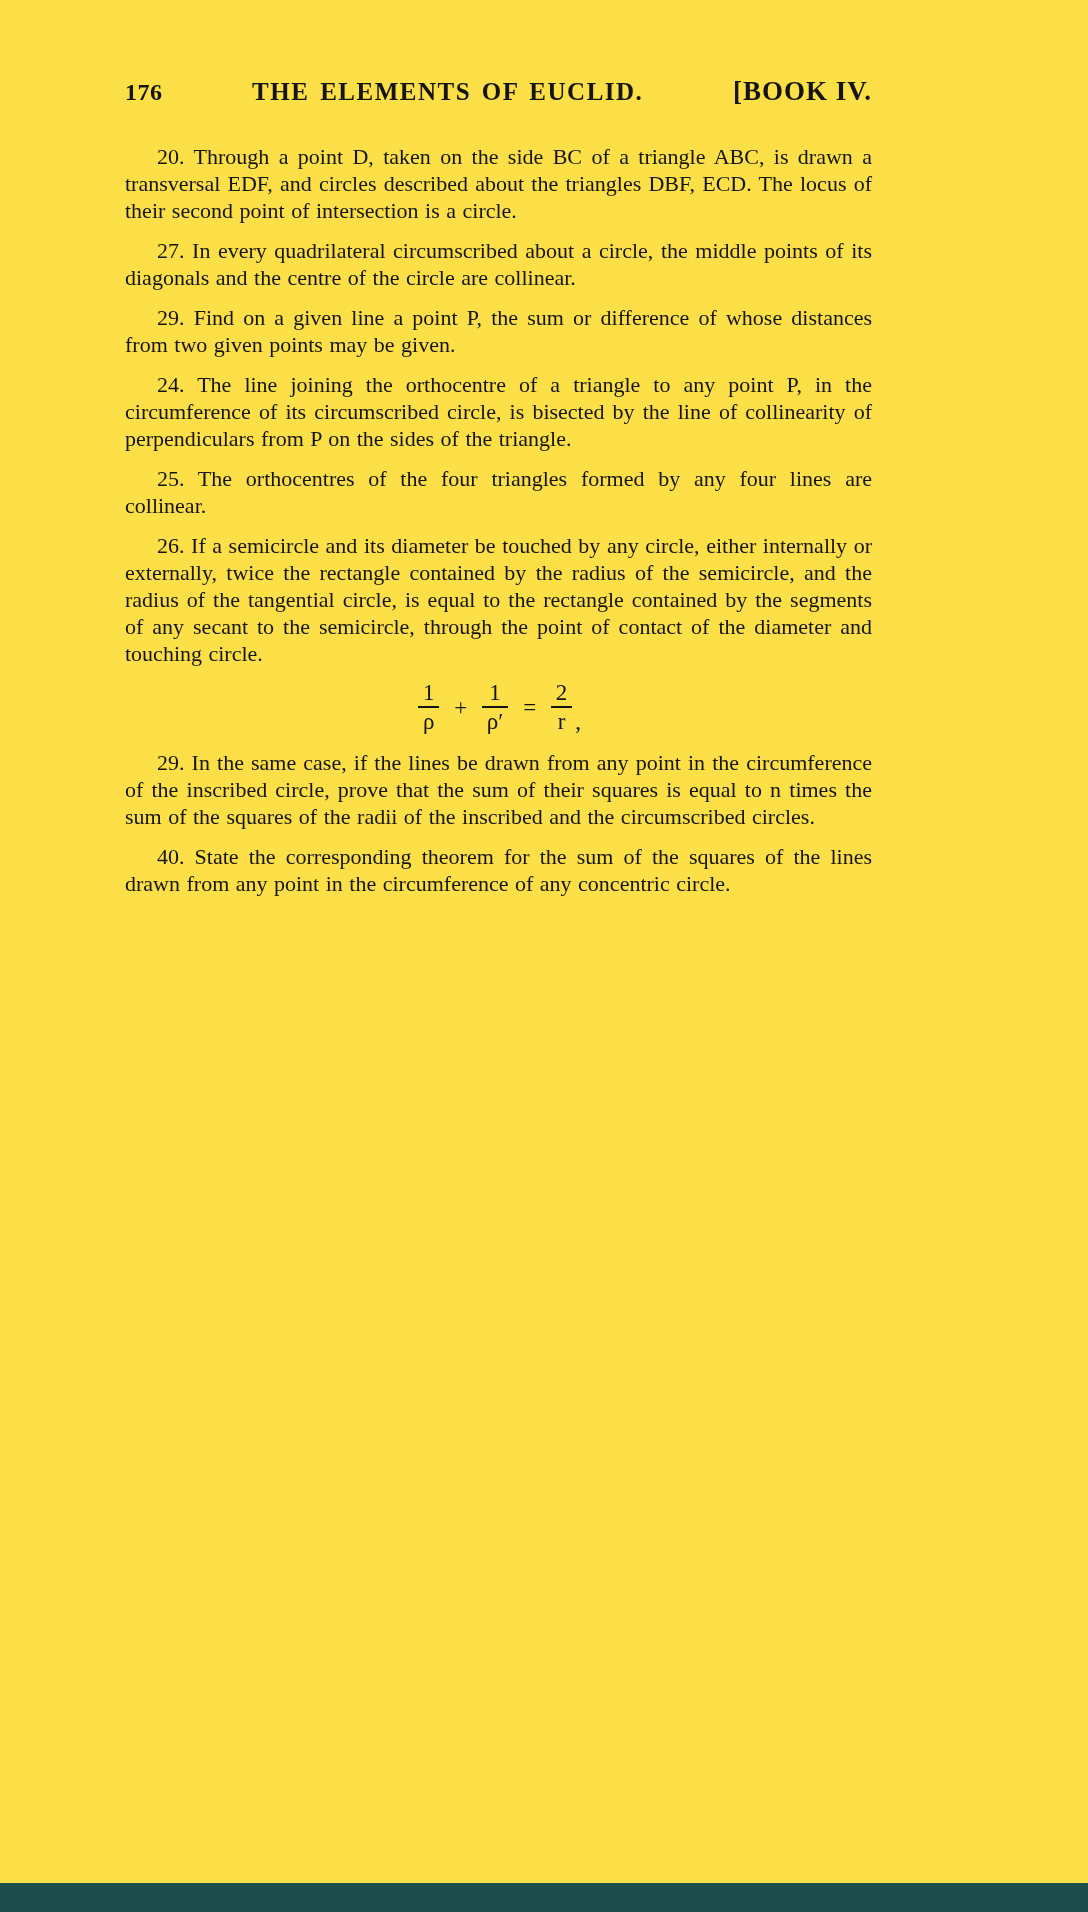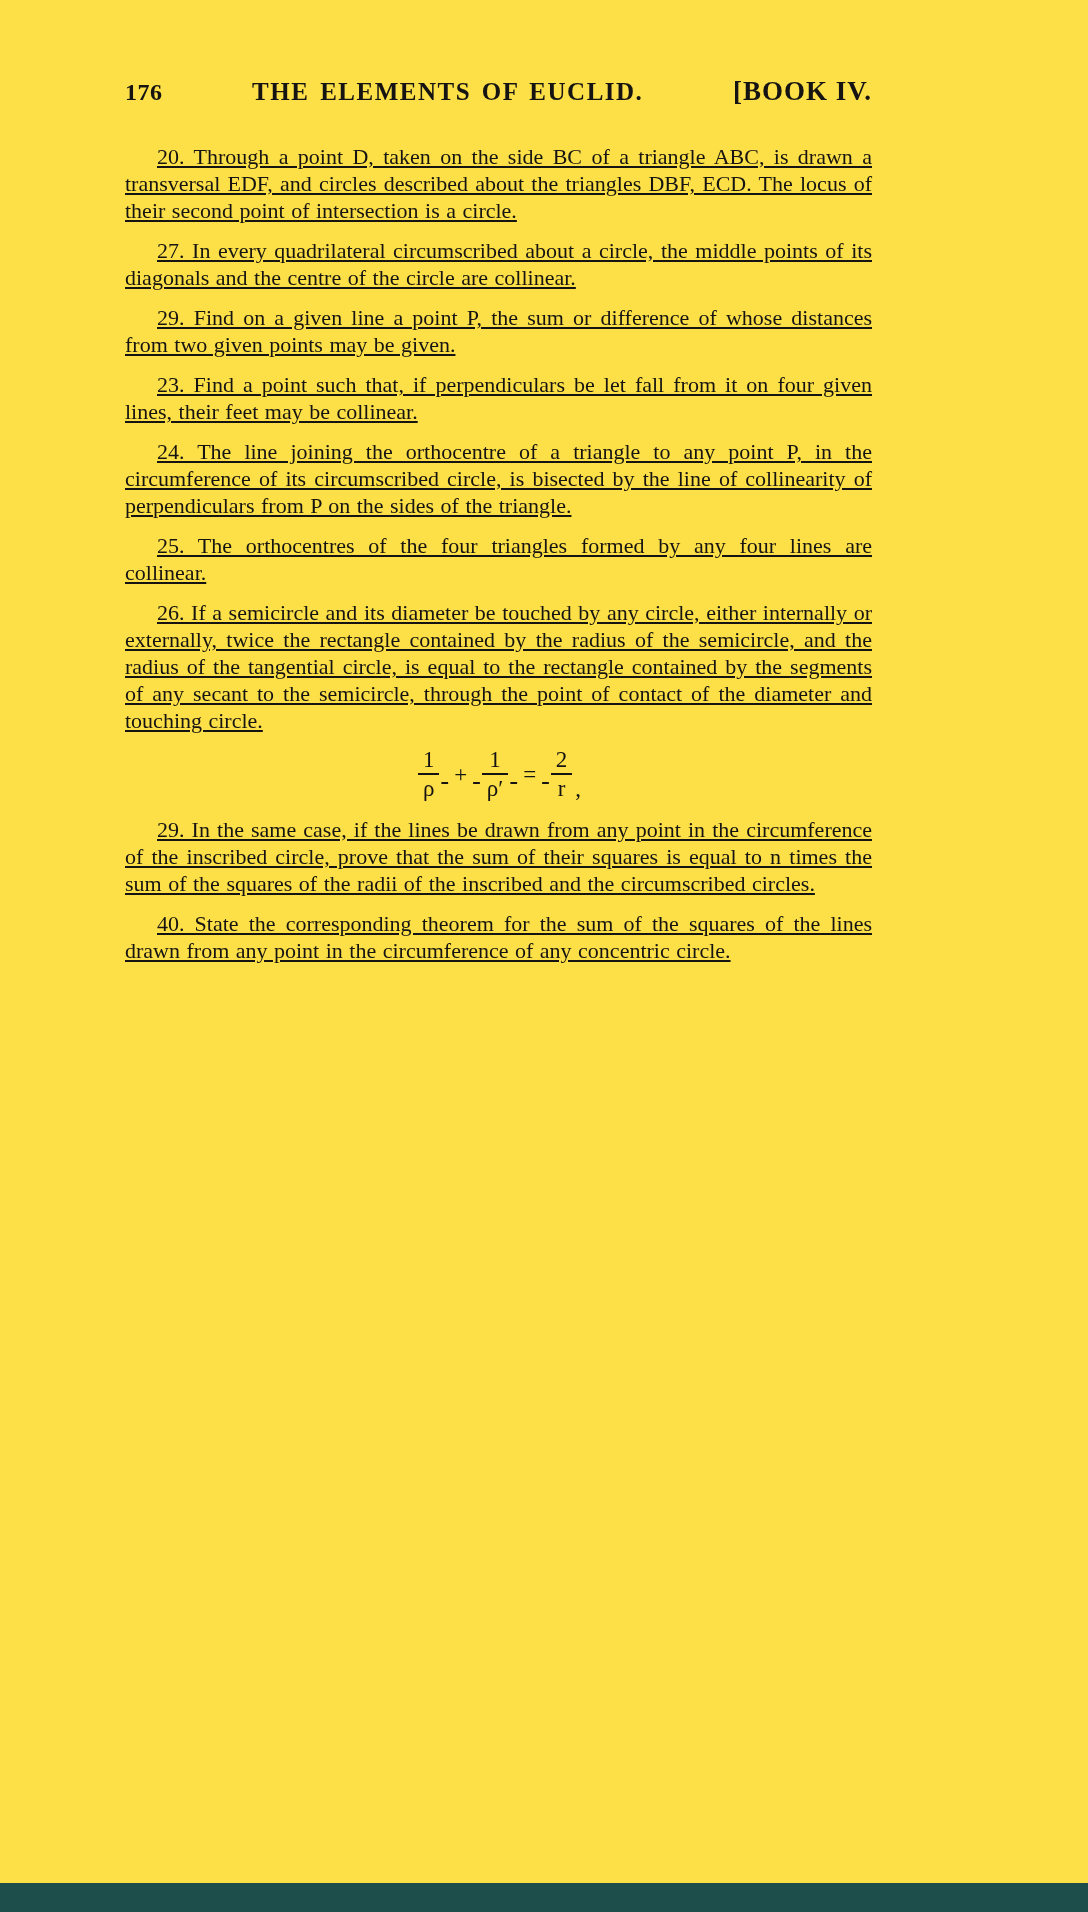--- a/index.html
+++ b/index.html
@@ -43,21 +43,20 @@
     margin: 36px 216px 0 125px;
     width: 747px;
     font-size: 22px;
     line-height: 27px;
     text-align: justify;
     word-spacing: 1px;
   }
   .content p {
     margin: 0 0 13px 0;
     text-indent: 32px;
-    text-decoration: underline;
   }
   .content p.noindent {
     text-indent: 0;
   }
   .formula {
     text-align: center;
     text-indent: 0 !important;
     margin: 8px 0 14px 0 !important;
     font-size: 23px;
   }
@@ -104,21 +103,20 @@
   <header class="page-header">
     <span class="pagenum">176</span>
     <span class="title">THE ELEMENTS OF EUCLID.</span>
     <span class="bookref">[BOOK IV.</span>
   </header>
 
   <main class="content">
     <p>20. Through a point D, taken on the side BC of a triangle ABC, is drawn a transversal EDF, and circles described about the triangles DBF, ECD. The locus of their second point of intersection is a circle.</p>
     <p>27. In every quadrilateral circumscribed about a circle, the middle points of its diagonals and the centre of the circle are collinear.</p>
     <p>29. Find on a given line a point P, the sum or difference of whose distances from two given points may be given.</p>
-    <p>23. Find a point such that, if perpendiculars be let fall from it on four given lines, their feet may be collinear.</p>
     <p>24. The line joining the orthocentre of a triangle to any point P, in the circumference of its circumscribed circle, is bisected by the line of collinearity of perpendiculars from P on the sides of the triangle.</p>
     <p>25. The orthocentres of the four triangles formed by any four lines are collinear.</p>
     <p>26. If a semicircle and its diameter be touched by any circle, either internally or externally, twice the rectangle contained by the radius of the semicircle, and the radius of the tangential circle, is equal to the rectangle contained by the segments of any secant to the semicircle, through the point of contact of the diameter and touching circle.</p>
 
     <p class="formula">
       <span class="frac">
         <span class="num">1</span>
         <span class="den">ρ</span>
       </span>
       <span class="op">+</span>

